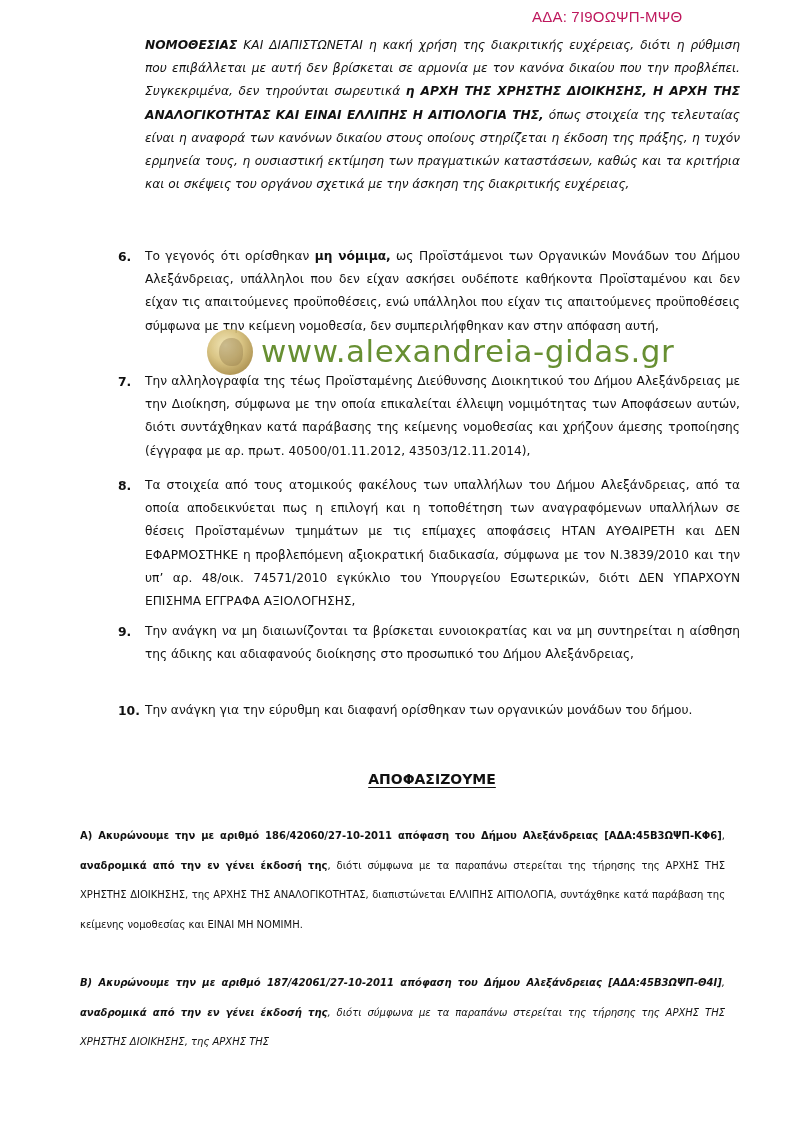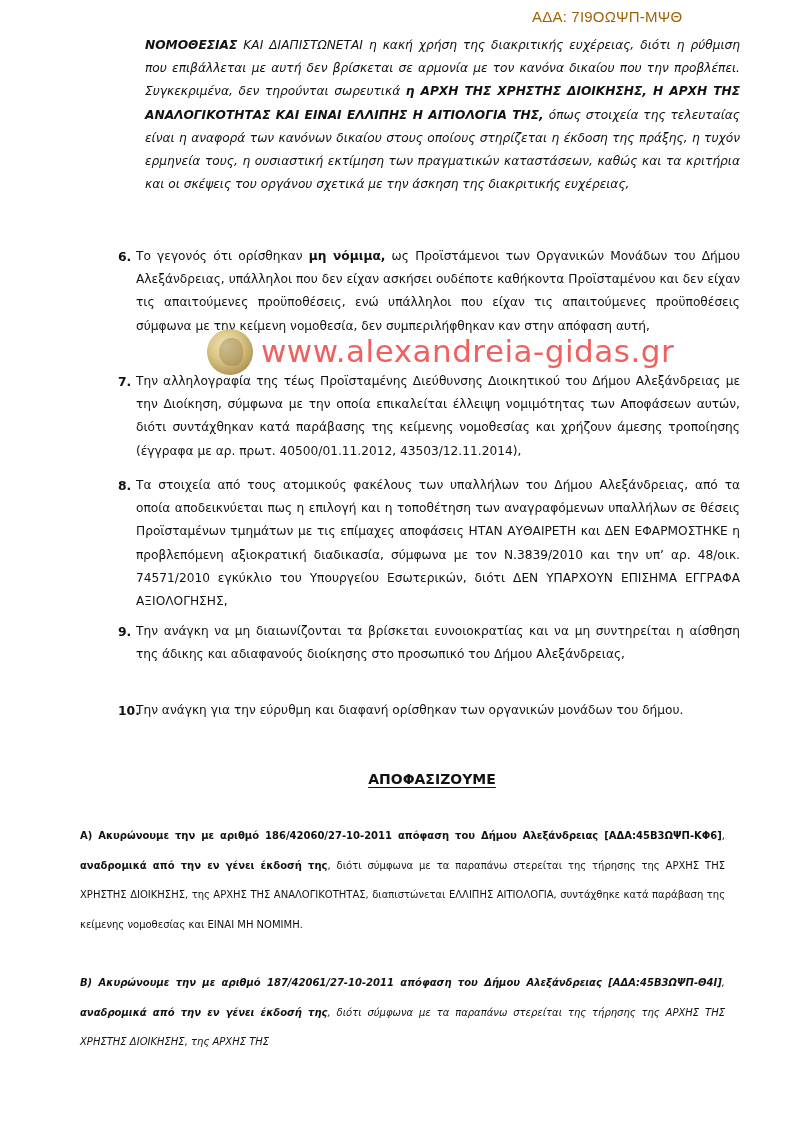--- a/index.html
+++ b/index.html
@@ -1,29 +1,29 @@
 <!DOCTYPE html>
 <html><head>
 <meta charset="utf-8">
 <style>
   html,body{margin:0;padding:0;background:#fff;}
   body{width:800px;height:1132px;position:relative;overflow:hidden;font-family:"DejaVu Sans","Liberation Sans",sans-serif;color:#111;}
-  .ada{position:absolute;left:532px;top:8px;font-family:"Liberation Sans",sans-serif;font-size:15px;color:#a16207;letter-spacing:0.2px;}
+  .ada{position:absolute;left:532px;top:8px;font-family:"Liberation Sans",sans-serif;font-size:15px;color:#be185d;letter-spacing:0.2px;}
   .txt{font-size:12.2px;line-height:23.2px;text-align:justify;}
   .b{font-weight:bold;}
   .cont{position:absolute;left:145px;top:34px;width:595px;font-style:italic;}
   .item{position:absolute;left:118px;width:622px;}
   .item .num{position:absolute;left:0;top:0;font-weight:bold;font-size:12.4px;}
-  .item .body{margin-left:18px;}
+  .item .body{margin-left:27px;}
   .heading{position:absolute;left:0;width:800px;top:771px;text-align:center;font-weight:bold;font-size:14px;text-decoration:underline;text-underline-offset:3px;margin-left:32px;}
   .dec{position:absolute;left:80px;width:645px;font-size:10px;line-height:29.5px;text-align:justify;}
   .wm{position:absolute;left:207px;top:329px;width:570px;height:44px;pointer-events:none;}
   .coin{position:absolute;left:0;top:0;width:46px;height:46px;border-radius:50%;background:radial-gradient(circle at 40% 35%,#f0e3b0 0%,#d6bf78 40%,#a98c45 75%,#7f6a33 100%);opacity:0.9;}
   .coin .face{position:absolute;left:12px;top:9px;width:24px;height:28px;border-radius:50% 45% 40% 50%;background:rgba(120,95,45,0.35);}
-  .wmtext{position:absolute;left:54px;top:0px;font-family:"DejaVu Sans",sans-serif;font-size:31px;color:#ef4444;opacity:0.85;letter-spacing:0.5px;line-height:44px;}
+  .wmtext{position:absolute;left:54px;top:0px;font-family:"DejaVu Sans",sans-serif;font-size:31px;color:#4d7c0f;opacity:0.85;letter-spacing:0.5px;line-height:44px;}
 </style>
 </head>
 <body>
 
 <div class="ada">ΑΔΑ: 7Ι9ΟΩΨΠ-ΜΨΘ</div>
 
 <div class="cont txt"><span class="b">ΝΟΜΟΘΕΣΙΑΣ</span><span> ΚΑΙ ΔΙΑΠΙΣΤΩΝΕΤΑΙ η κακή χρήση της διακριτικής ευχέρειας, διότι η ρύθμιση που επιβάλλεται με αυτή δεν βρίσκεται σε αρμονία με τον κανόνα δικαίου που την προβλέπει. Συγκεκριμένα, δεν τηρούνται σωρευτικά </span><span class="b">η ΑΡΧΗ ΤΗΣ ΧΡΗΣΤΗΣ ΔΙΟΙΚΗΣΗΣ, Η ΑΡΧΗ ΤΗΣ ΑΝΑΛΟΓΙΚΟΤΗΤΑΣ ΚΑΙ ΕΙΝΑΙ ΕΛΛΙΠΗΣ Η ΑΙΤΙΟΛΟΓΙΑ ΤΗΣ,</span><span> όπως στοιχεία της τελευταίας είναι η αναφορά των κανόνων δικαίου στους οποίους στηρίζεται η έκδοση της πράξης, η τυχόν ερμηνεία τους, η ουσιαστική εκτίμηση των πραγματικών καταστάσεων, καθώς και τα κριτήρια και οι σκέψεις του οργάνου σχετικά με την άσκηση της διακριτικής ευχέρειας,</span></div>
 
 <div class="item txt" style="top:245px;">
   <span class="num">6.</span>

